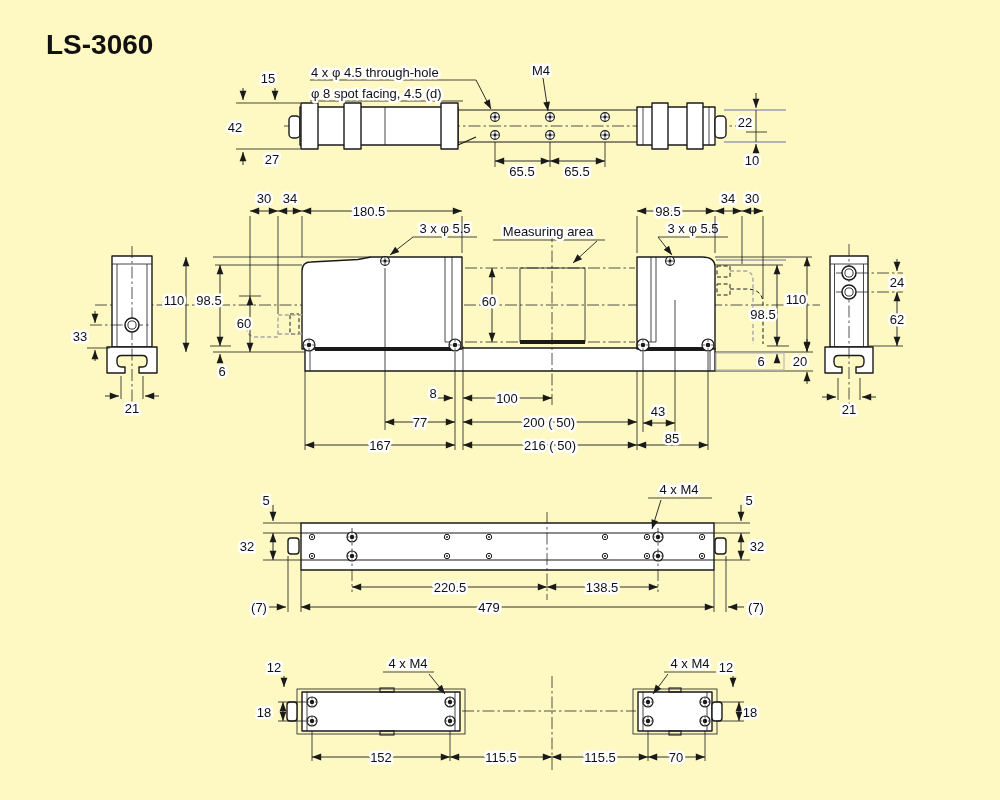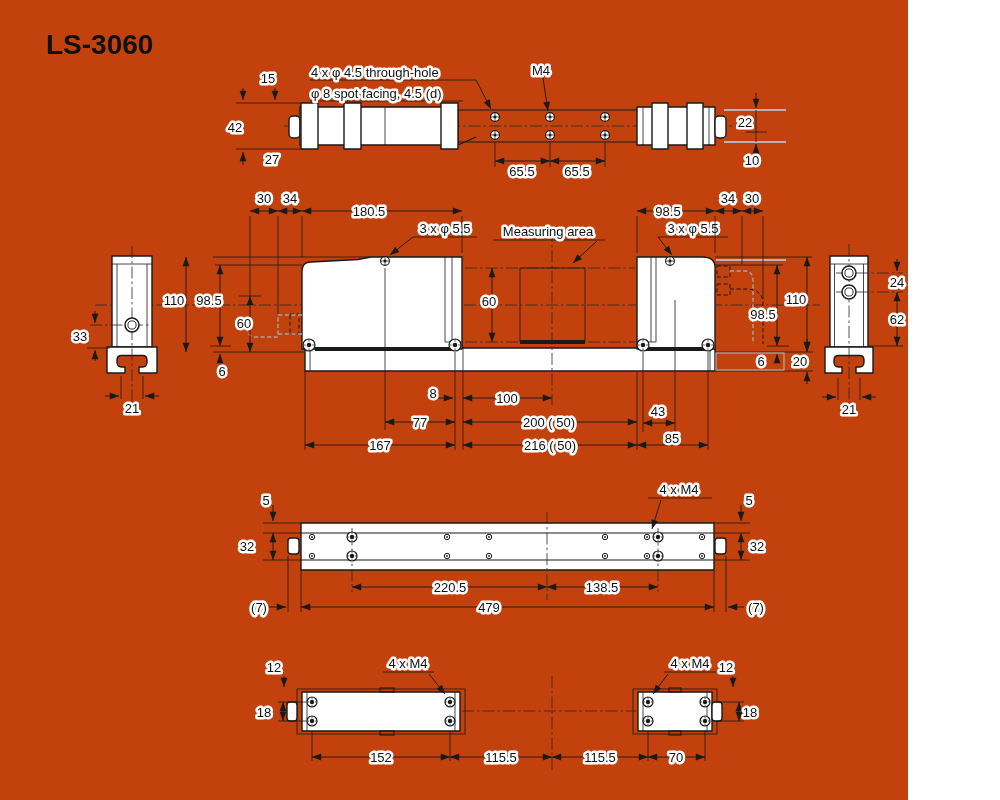--- a/index.html
+++ b/index.html
@@ -1,16 +1,16 @@
 <!DOCTYPE html>
 <html><head>
 <meta charset="utf-8">
 <style>
   html,body{margin:0;padding:0;background:#fff;}
-  #stage{position:relative;width:908px;height:800px;background:#c2410c;overflow:hidden;}
+  #stage{position:relative;width:1000px;height:800px;background:#fef9c3;overflow:hidden;}
   svg{display:block;}
   .o{fill:#fff;stroke:#1a1a1a;stroke-width:1.4;stroke-linejoin:round}
   .o2{fill:none;stroke:#1a1a1a;stroke-width:1.1}
   .t{fill:none;stroke:#1a1a1a;stroke-width:0.8}
   .d{fill:none;stroke:#1a1a1a;stroke-width:0.9}
   .cl{fill:none;stroke:#2a2a2a;stroke-width:0.8;stroke-dasharray:12 3 2.5 3}
   .dsh{fill:none;stroke:#1a1a1a;stroke-width:1;stroke-dasharray:4 2.6}
   .dshg{fill:none;stroke:#a6a6a6;stroke-width:1.4;stroke-dasharray:4 2.6}
   .gr{fill:none;stroke:#b4b4b4;stroke-width:2.2}
   .grt{fill:none;stroke:#b4b4b4;stroke-width:1.1}

